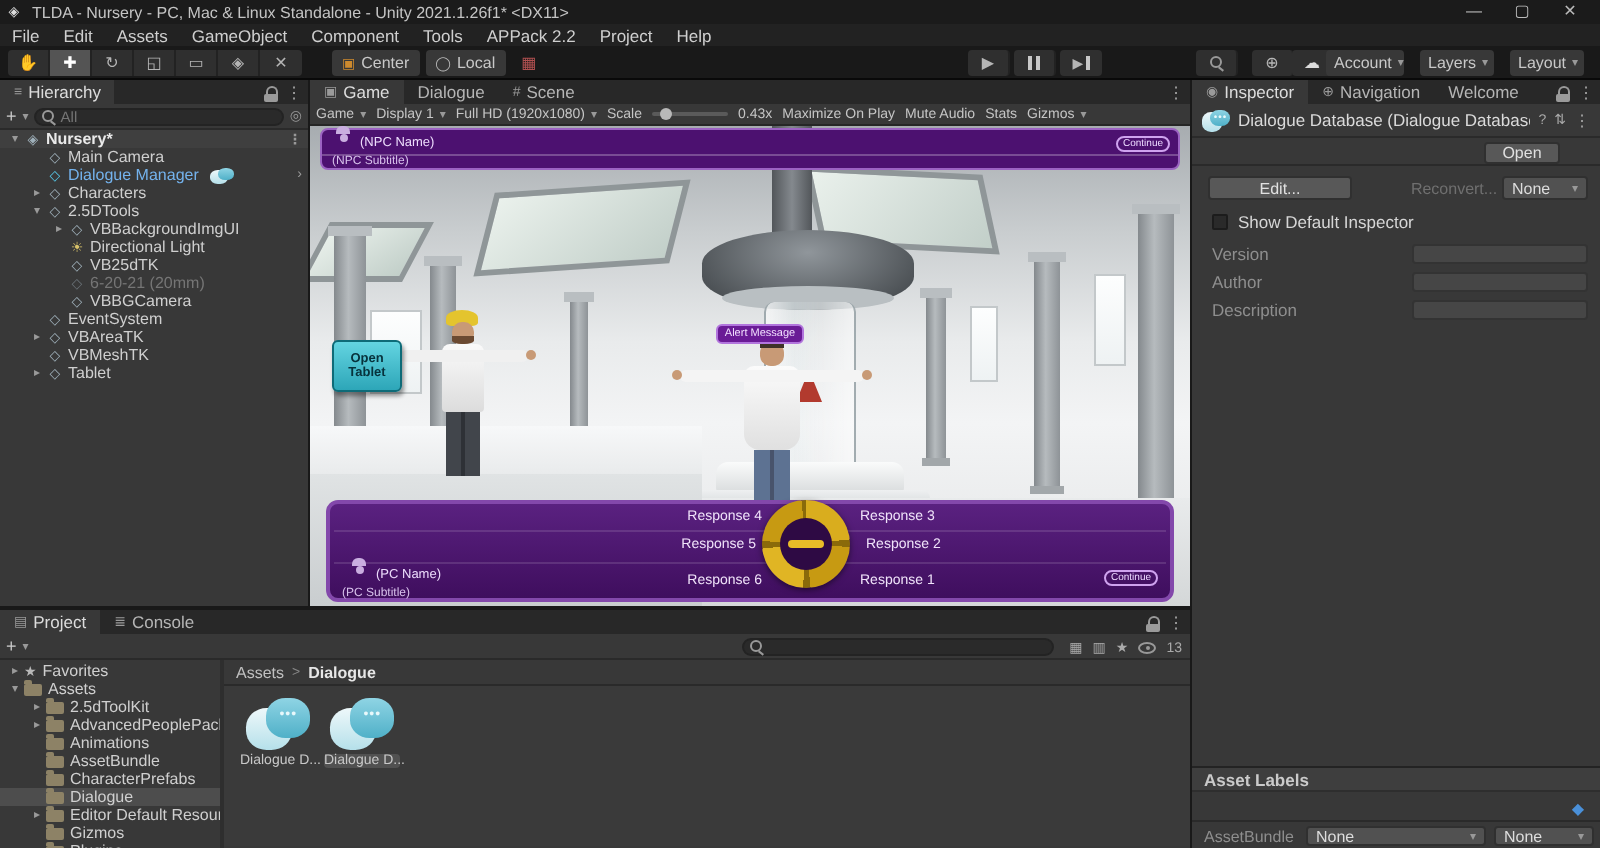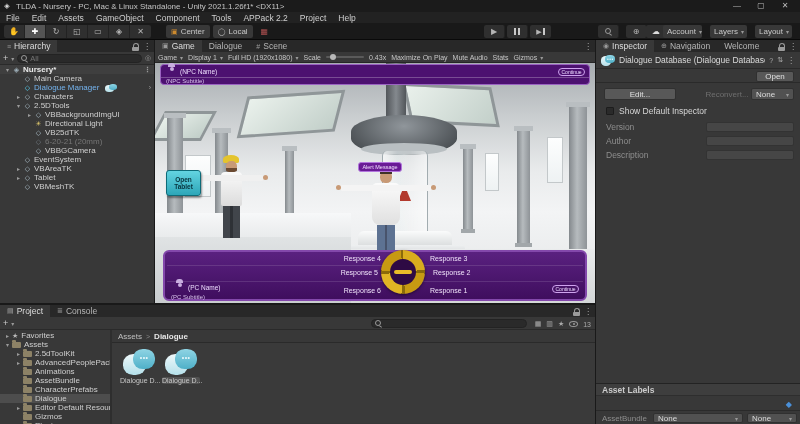--- a/index.html
+++ b/index.html
@@ -317,28 +317,28 @@
         <span class="arr"></span>
         <span class="oicn">◇</span>
         <span class="lbl">EventSystem</span>
       </div>
       <div class="trow" style="--d:1;">
         <span class="arr">▸</span>
         <span class="oicn">◇</span>
         <span class="lbl">VBAreaTK</span>
       </div>
       <div class="trow" style="--d:1;">
+        <span class="arr"></span>
+        <span class="oicn">◇</span>
+        <span class="lbl">VBMeshTK</span>
+      </div>
+      <div class="trow" style="--d:1;">
         <span class="arr">▸</span>
         <span class="oicn">◇</span>
         <span class="lbl">Tablet</span>
-      </div>
-      <div class="trow" style="--d:1;">
-        <span class="arr"></span>
-        <span class="oicn">◇</span>
-        <span class="lbl">VBMeshTK</span>
       </div>
     </div>
   </div>
 
   <div class="panel" style="left:155px;top:40px;width:440px;height:263px;">
     <div class="tabbar">
       <span class="tab active">
         <span class="ticon">▣</span>
         <span>Game</span>
       </span>
@@ -469,21 +469,21 @@
           <span class="b1"></span>
           <span class="b2"></span>
           <span class="dots" style="font-size:5px;">•••</span>
         </span>
       <span style="flex:1;white-space:nowrap;overflow:hidden;">Dialogue Database (Dialogue Database)</span>
       <span style="font-size:7px;color:#aaa;">?</span>
       <span style="font-size:7px;color:#aaa;">⇅</span>
       <span class="kebab">⋮</span>
     </div>
     <div class="openrow">
-      <span class="ubtn abs" style="right:6px;top:2px;width:38px;height:11px;">Open</span>
+      <span class="ubtn abs" style="right:20px;top:2px;width:38px;height:11px;">Open</span>
     </div>
     <span class="ubtn abs" style="left:8px;top:48px;width:72px;height:12px;">Edit...</span>
     <span class="ubtn disabled abs" style="left:110px;top:48px;width:42px;height:12px;">Reconvert...</span>
     <span class="udd abs" style="left:155px;top:48px;width:43px;height:12px;">
       <span>None</span>
       <span class="caret">▾</span>
     </span>
     <span class="abs" style="left:10px;top:67px;width:8px;height:8px;background:#2a2a2a;border:1px solid #1c1c1c;border-radius:1px;"></span>
     <span class="abs" style="left:23px;top:66px;font-size:8.5px;color:#d6d6d6;">Show Default Inspector</span>
     <span class="flabel" style="top:82px;">Version</span>

